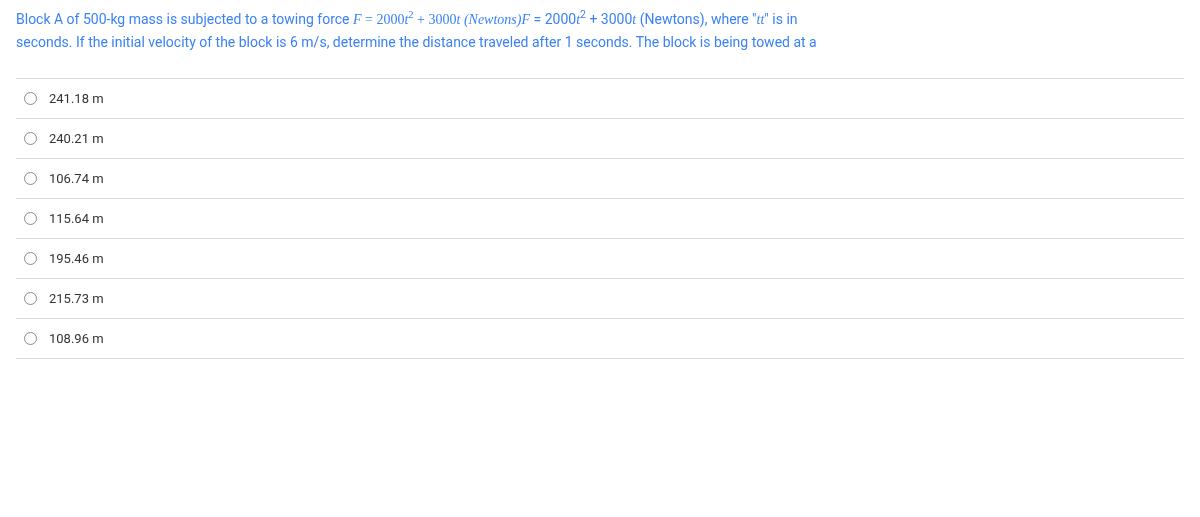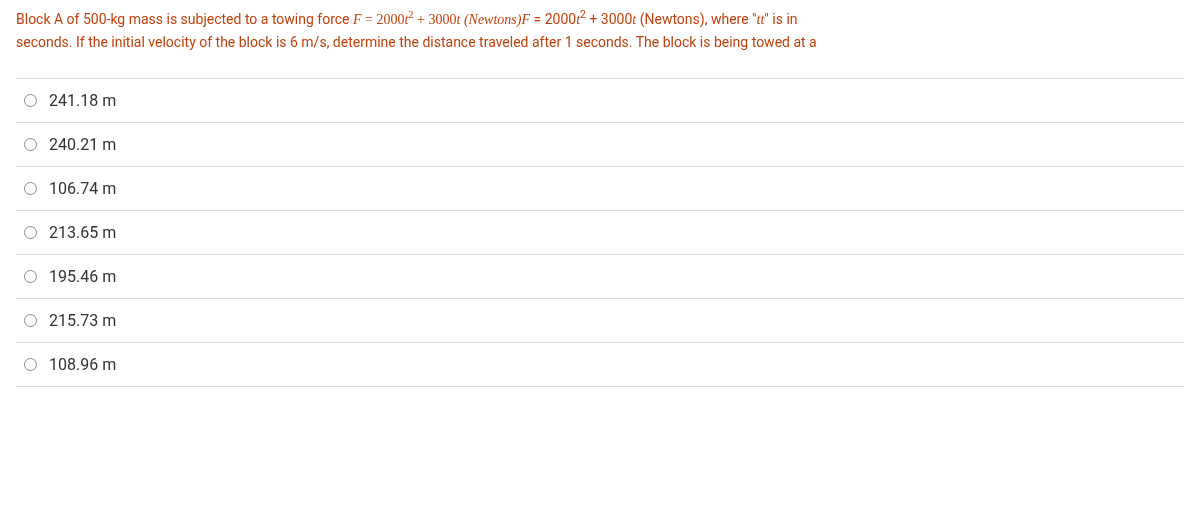--- a/index.html
+++ b/index.html
@@ -10,21 +10,21 @@
     body {
       font-family: -apple-system, BlinkMacSystemFont, "Segoe UI", Roboto, "Helvetica Neue", Arial, sans-serif;
       font-size: 14px;
       color: #333;
       background: #fff;
       padding: 8px 16px;
     }
     .question-text {
       line-height: 1.6;
       margin-bottom: 24px;
-      color: #c2410c;
+      color: #3b82f6;
     }
     .math-serif {
       font-family: "Times New Roman", Times, serif;
       font-style: italic;
     }
     .math-serif-upright {
       font-family: "Times New Roman", Times, serif;
       font-style: normal;
     }
     .options-container {
@@ -41,21 +41,21 @@
       width: 13px;
       height: 13px;
       border: 1px solid #888;
       border-radius: 50%;
       margin-right: 12px;
       flex-shrink: 0;
       background: #fff;
     }
     .option-label {
       color: #333;
-      font-size: 16px;
+      font-size: 13px;
     }
     sup {
       font-size: 0.75em;
       vertical-align: super;
       line-height: 0;
     }
   </style>
 </head>
 <body>
 
@@ -72,21 +72,21 @@
   <div class="option-row">
     <div class="radio-circle"></div>
     <span class="option-label">240.21 m</span>
   </div>
   <div class="option-row">
     <div class="radio-circle"></div>
     <span class="option-label">106.74 m</span>
   </div>
   <div class="option-row">
     <div class="radio-circle"></div>
-    <span class="option-label">213.65 m</span>
+    <span class="option-label">115.64 m</span>
   </div>
   <div class="option-row">
     <div class="radio-circle"></div>
     <span class="option-label">195.46 m</span>
   </div>
   <div class="option-row">
     <div class="radio-circle"></div>
     <span class="option-label">215.73 m</span>
   </div>
   <div class="option-row">

